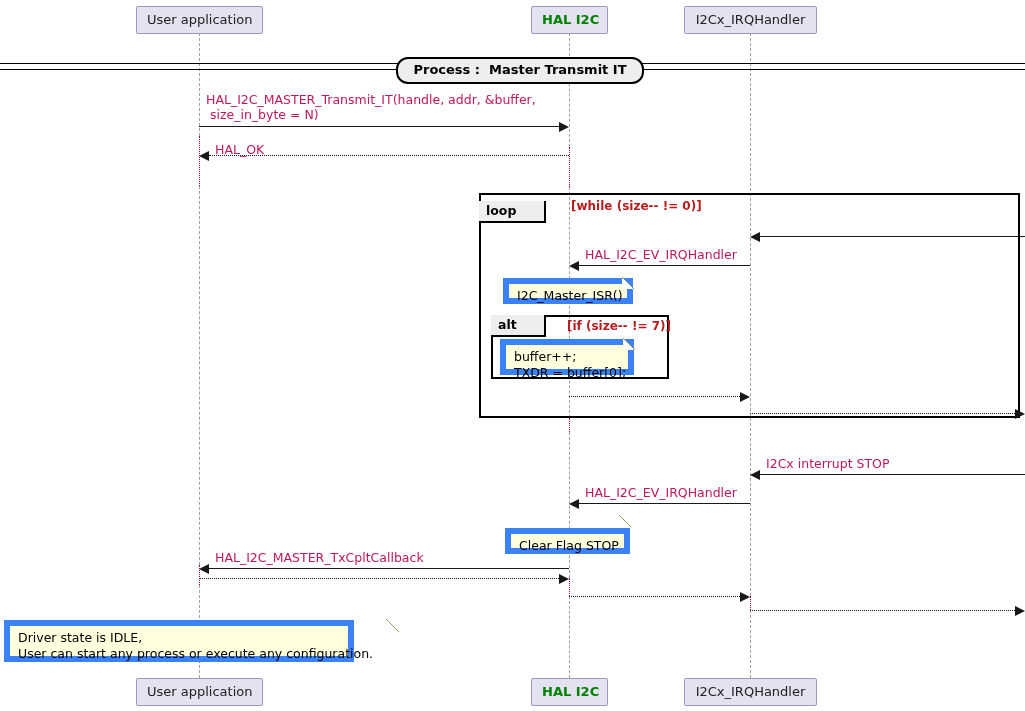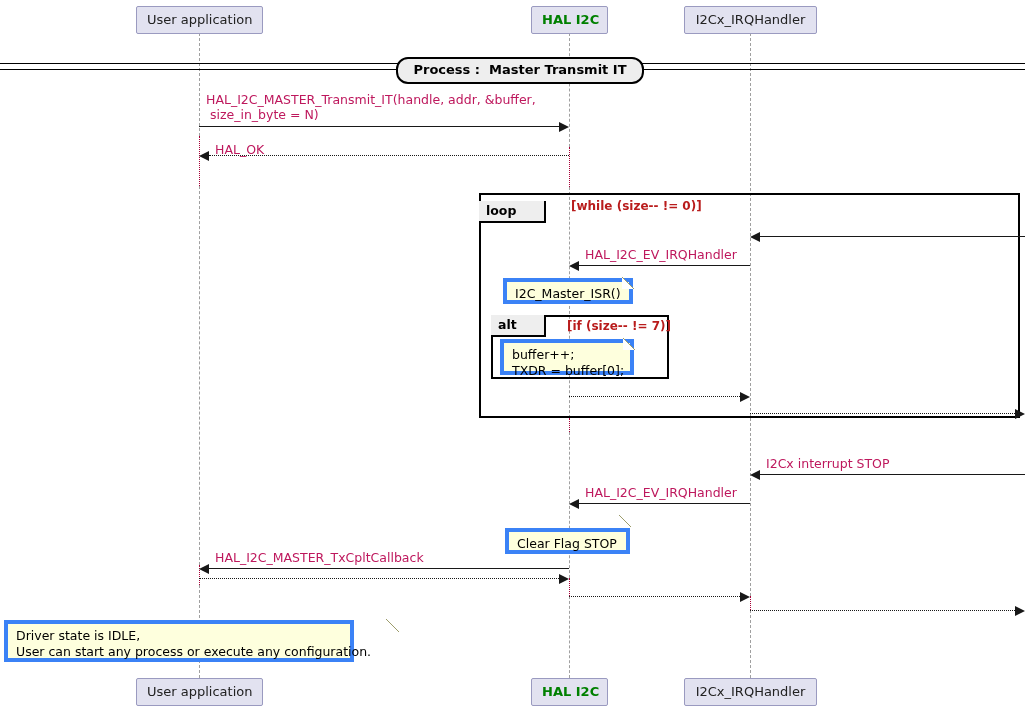--- a/index.html
+++ b/index.html
@@ -130,21 +130,21 @@
     font-size: 12px;
     font-weight: bold;
     color: #b91c1c;
     white-space: nowrap;
   }
   
   .note {
     position: absolute;
     box-sizing: border-box;
     background: #FEFFDD;
-    border: 4px solid #3b82f6;
+    border: 6px solid #3b82f6;
     font-size: 12.5px;
     color: #000000;
     line-height: 16px;
     padding: 4px 24px 5px 8px;
     white-space: pre;
   }
 </style>
 </head>
 <body>
 

